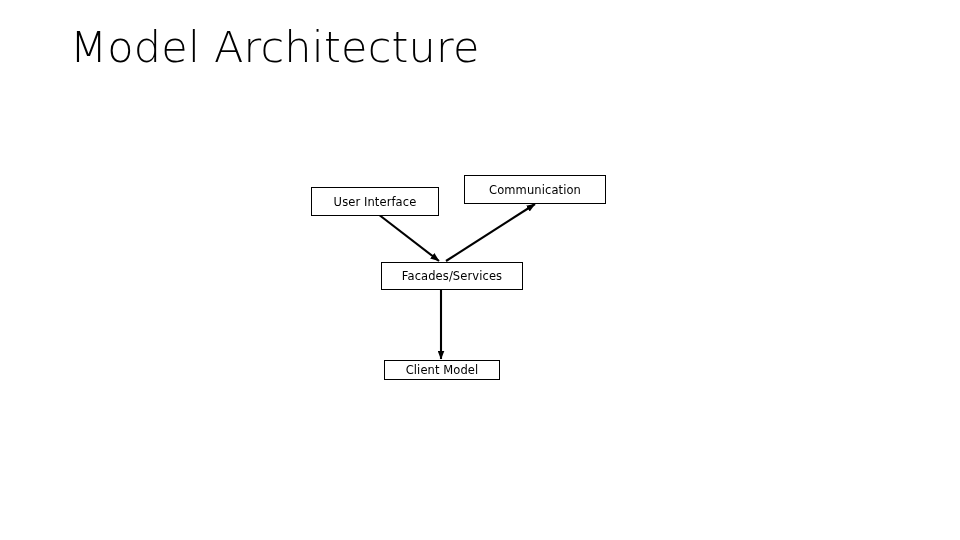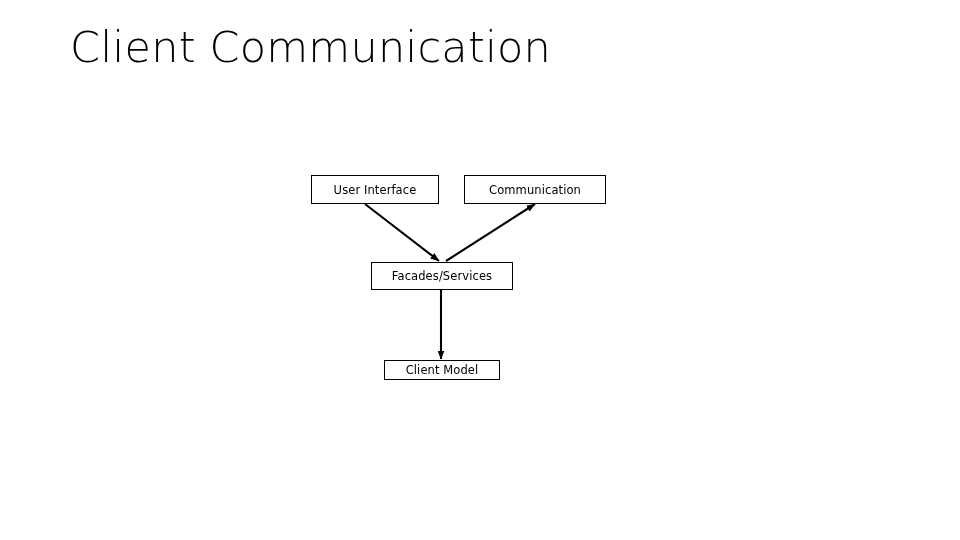--- a/index.html
+++ b/index.html
@@ -59,34 +59,34 @@
     font-family: "DejaVu Sans", sans-serif;
     font-size: 11.5px;
     font-weight: 400;
     color: #000000;
     white-space: nowrap;
     letter-spacing: 0.1px;
   }
 
   #node-user-interface {
     left: 311px;
-    top: 175px;
+    top: 187px;
     width: 128px;
     height: 29px;
   }
 
   #node-communication {
     left: 464px;
     top: 175px;
     width: 142px;
     height: 29px;
   }
 
   #node-facades-services {
-    left: 371px;
+    left: 381px;
     top: 262px;
     width: 142px;
     height: 28px;
   }
 
   #node-client-model {
     left: 384px;
     top: 360px;
     width: 116px;
     height: 20px;
@@ -99,21 +99,21 @@
     width: 960px;
     height: 540px;
     pointer-events: none;
   }
 </style>
 </head>
 <body>
 
 <div id="slide">
 
-  <div id="slide-title">Client Communication</div>
+  <div id="slide-title">Model Architecture</div>
 
   <div id="diagram">
 
     <svg id="connectors" width="960" height="540" viewBox="0 0 960 540">
 
       <defs>
         <marker id="arrowhead" markerWidth="9" markerHeight="7" refX="8.5" refY="3.5" orient="auto" markerUnits="userSpaceOnUse">
           <polygon points="0 0, 9 3.5, 0 7" fill="#000000"></polygon>
         </marker>
       </defs>

